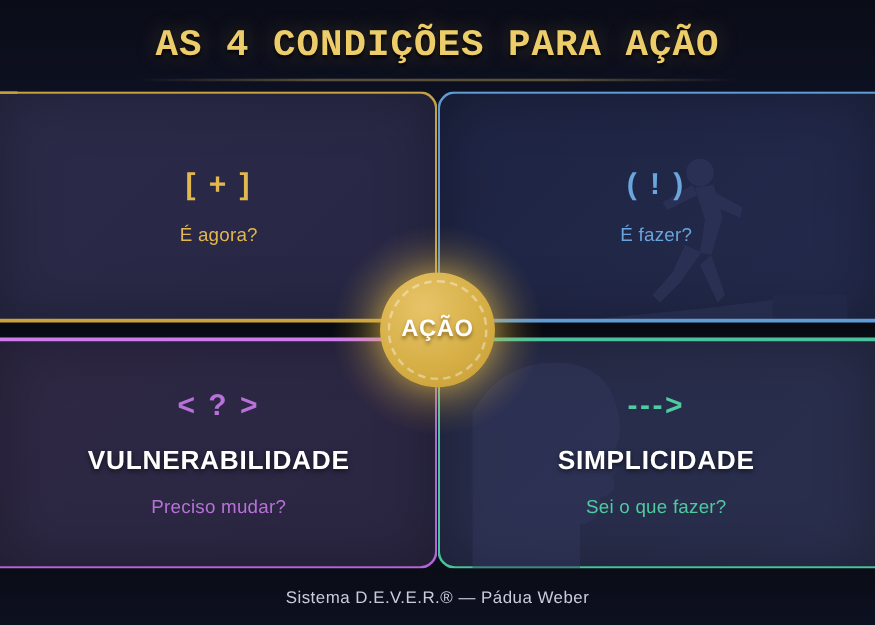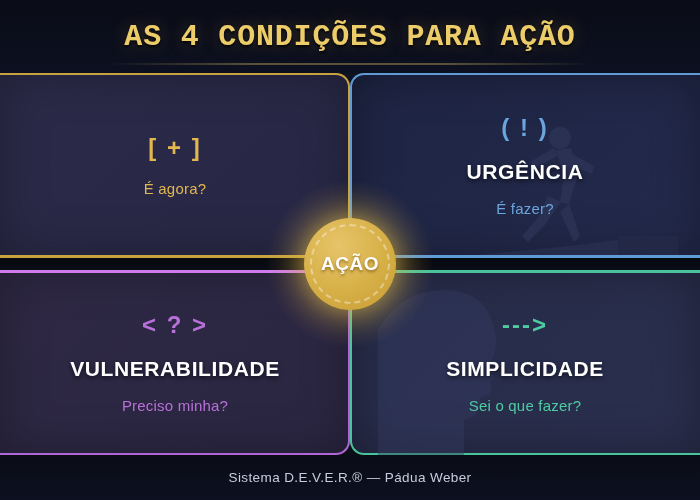--- a/index.html
+++ b/index.html
@@ -224,31 +224,30 @@
           <circle cx="92" cy="30" r="11"></circle>
           <path d="M88 42 L103 40 L110 66 L101 96 L92 94 L96 68 Z"></path>
           <path d="M101 96 L112 128 L106 134 L92 104 Z"></path>
           <path d="M93 94 L76 118 L60 134 L54 128 L70 110 L80 88 Z"></path>
           <path d="M90 48 L66 60 L62 54 L86 40 Z"></path>
           <path d="M104 46 L126 58 L124 66 L100 56 Z"></path>
         </g>
       </svg>
       <div class="panel-content">
         <div class="icon-glyph c-blue">( ! )</div>
-        <div class="panel-title">URGÊNCIA</div>
         <div class="panel-sub c-blue">É fazer?</div>
       </div>
     </div>
 
     <div class="panel p-bl">
       <div class="surface"></div>
       <div class="panel-content">
         <div class="icon-glyph c-purple">&lt; ? &gt;</div>
         <div class="panel-title">VULNERABILIDADE</div>
-        <div class="panel-sub c-purple">Preciso minha?</div>
+        <div class="panel-sub c-purple">Preciso mudar?</div>
       </div>
     </div>
 
     <div class="panel p-br">
       <div class="surface"></div>
       <svg class="silhouette sil-head" viewBox="0 0 180 185">
         <path d="M10 185 L10 60 Q34 18 80 20 Q118 22 126 58 Q132 80 120 96 Q130 104 122 112 Q128 124 112 128 Q114 146 96 150 L96 185 Z" fill="#343b60" opacity=".8"></path>
       </svg>
       <div class="panel-content">
         <div class="icon-glyph c-teal">---&gt;</div>

